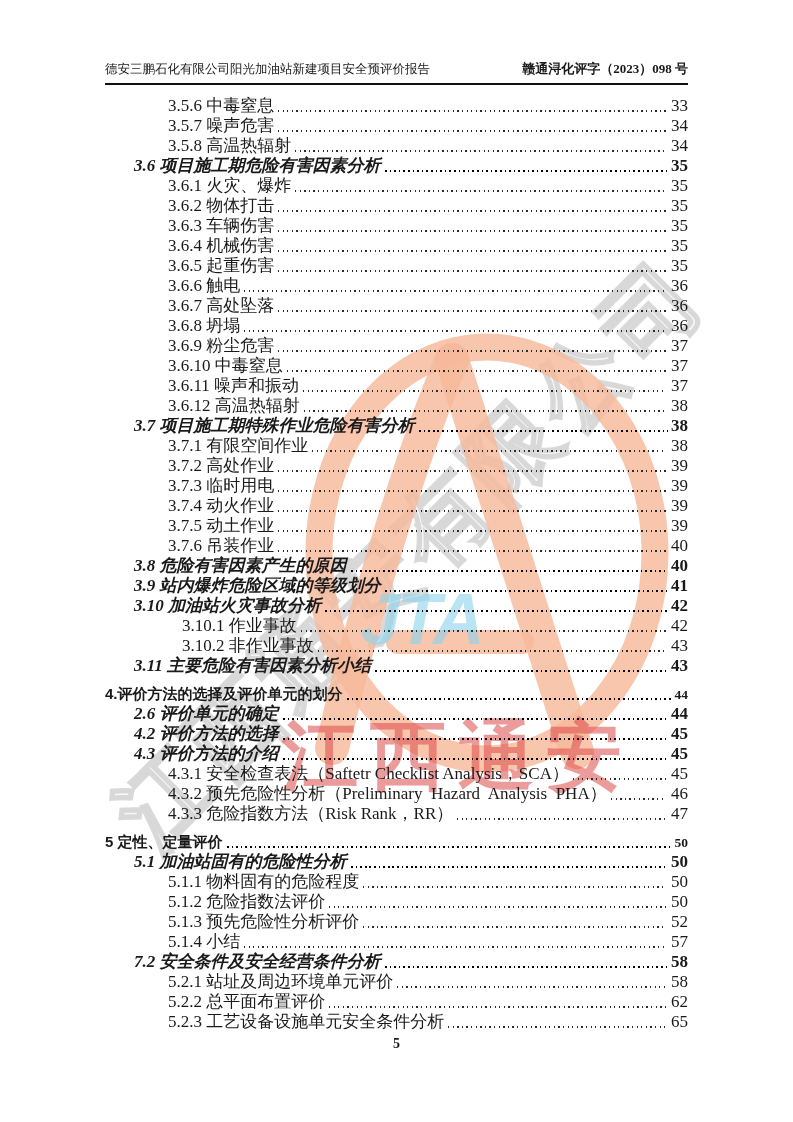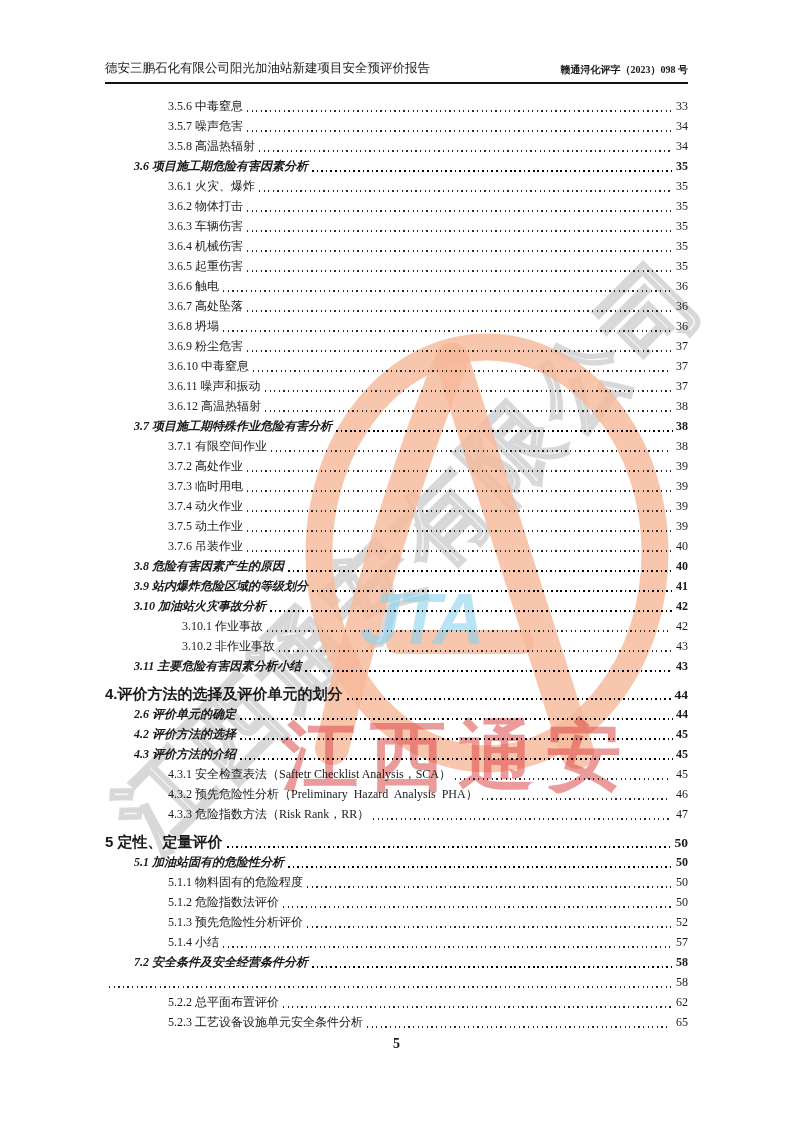--- a/index.html
+++ b/index.html
@@ -8,24 +8,24 @@
     margin:0 auto;overflow:hidden;
     font-family:"Liberation Serif","DejaVu Serif",serif;color:#1a1a1a;
   }
   
   .header{
     position:absolute;left:105px;right:105px;top:60px;
     display:flex;justify-content:space-between;align-items:flex-end;
     border-bottom:2px solid #111;padding-bottom:5px;z-index:2;gap:35px;
   }
   .header-left{font-family:"Liberation Sans","DejaVu Sans",sans-serif;font-size:12.5px;}
-  .header-right{font-size:10px;font-weight:bold;}
+  .header-right{font-size:13px;font-weight:bold;}
   
   .toc{position:absolute;left:105px;right:105px;top:96px;z-index:2;}
-  .row{display:flex;align-items:baseline;height:20px;font-size:12px;line-height:20px;}
+  .row{display:flex;align-items:baseline;height:20px;font-size:17px;line-height:20px;}
   .row .label{white-space:pre;}
   .row .dots{
     flex:1;height:2px;align-self:flex-end;margin:0 3px 4px 4px;
     background:repeating-linear-gradient(to right,#2b2b2b 0 1.3px,transparent 1.3px 4.6px);
   }
   .row .pnum{text-align:right;}
   .row.lv3 .pnum{margin-left:2px;}
   .row.lv2{font-weight:bold;font-style:italic;}
   .row.lv2 .dots{background:repeating-linear-gradient(to right,#000 0 1.7px,transparent 1.7px 4.6px);margin-bottom:4px;}
   .row.lv2 .pnum{font-weight:bold;font-style:normal;}
@@ -298,20 +298,21 @@
         <span class="label" style="padding-left: 63px;">5.1.4 小结</span>
         <span class="dots"></span>
         <span class="pnum">57</span>
       </div>
       <div class="row lv2">
         <span class="label" style="padding-left: 29px;">7.2 安全条件及安全经营条件分析</span>
         <span class="dots"></span>
         <span class="pnum">58</span>
       </div>
       <div class="row lv3">
+        <span class="label" style="padding-left: 63px;">5.2.1 站址及周边环境单元评价</span>
         <span class="dots"></span>
         <span class="pnum">58</span>
       </div>
       <div class="row lv3">
         <span class="label" style="padding-left: 63px;">5.2.2 总平面布置评价</span>
         <span class="dots"></span>
         <span class="pnum">62</span>
       </div>
       <div class="row lv3">
         <span class="label" style="padding-left: 63px;">5.2.3 工艺设备设施单元安全条件分析</span>

